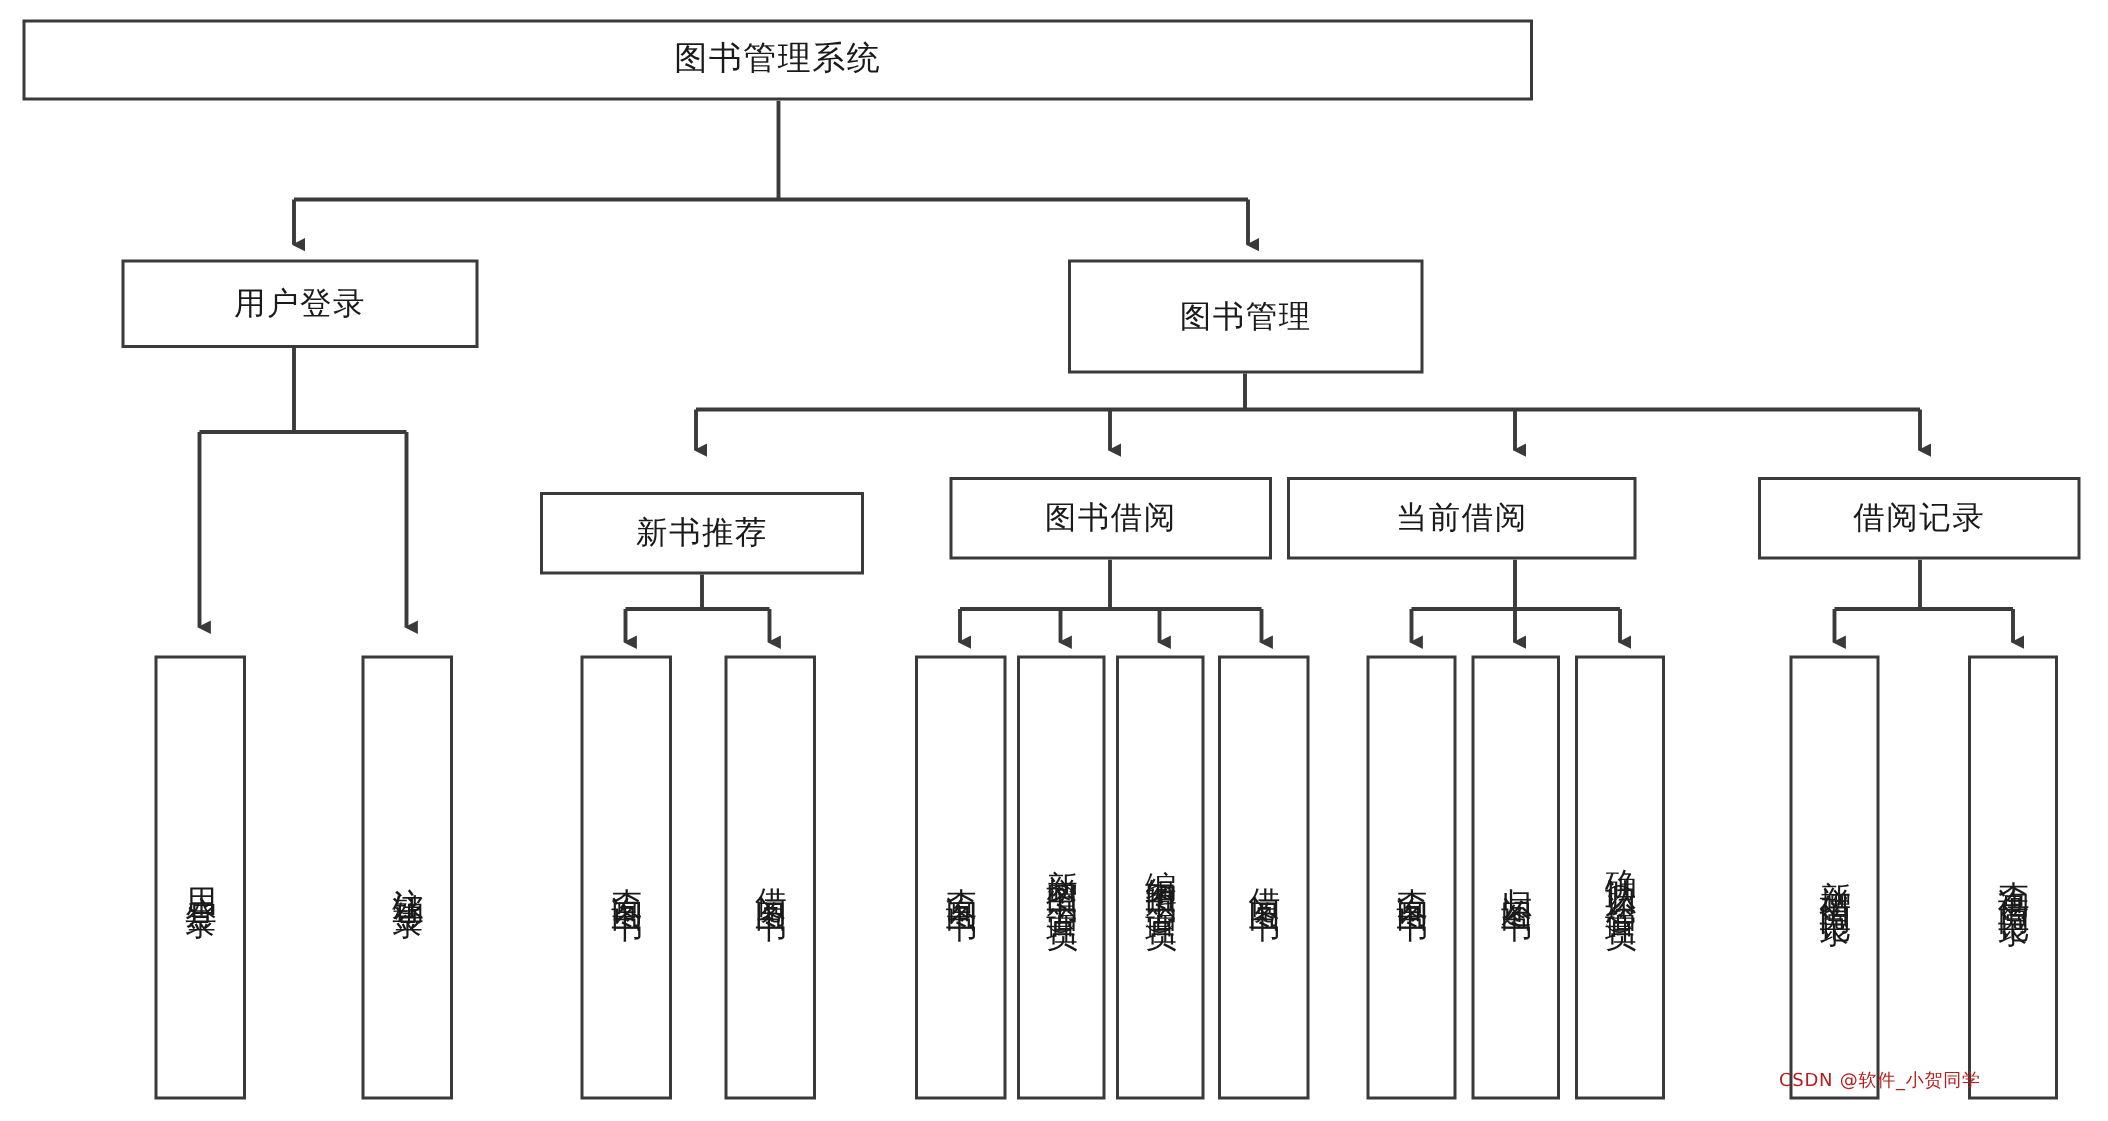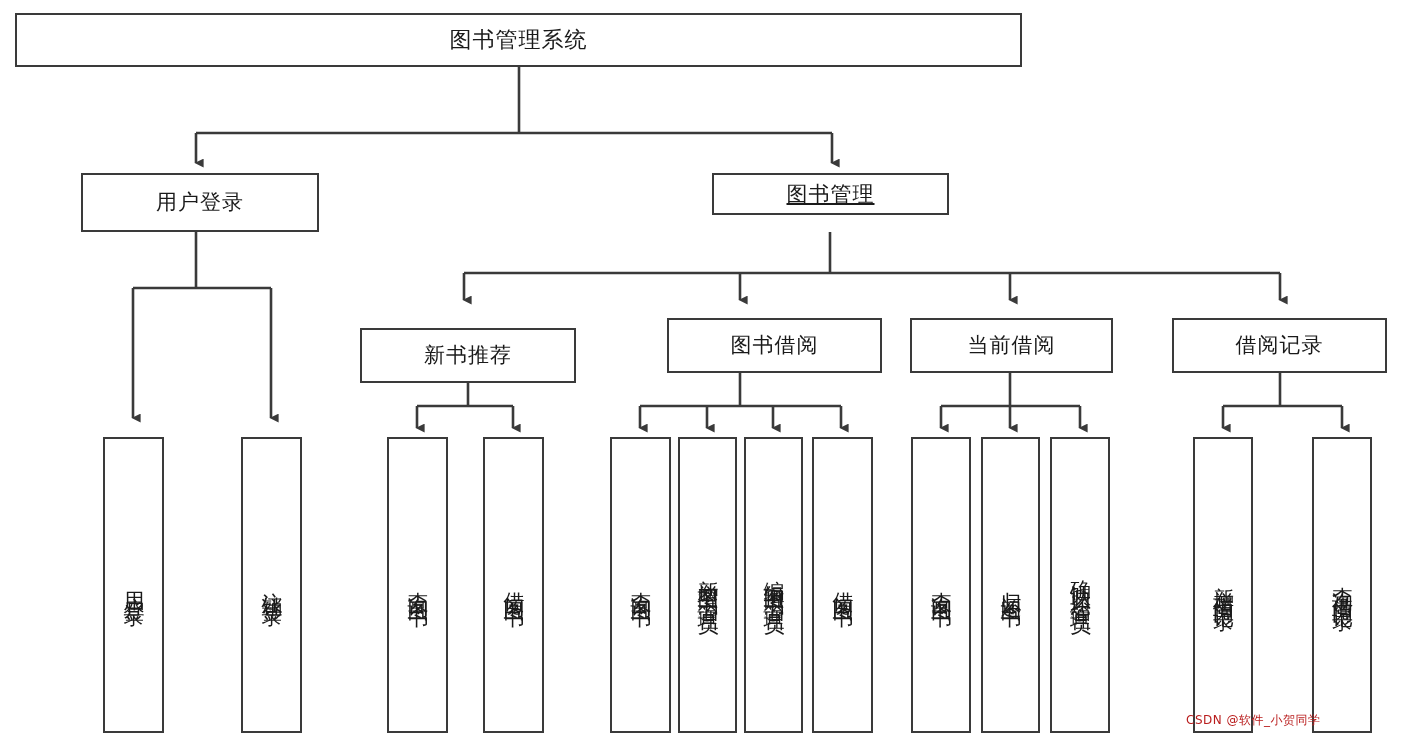--- a/index.html
+++ b/index.html
@@ -119,31 +119,31 @@
     </g>
   </svg>
 
   <div class="node h root" style="left:15px; top:13px; width:1007px; height:54px;text-align:right;">
     <span>图书管理系统</span>
   </div>
 
   <div class="node h" style="left:81px; top:173px; width:238px; height:59px;">
     <span>用户登录</span>
   </div>
-  <div class="node h" style="left:712px; top:173px; width:237px; height:42px;text-decoration:underline;">
+  <div class="node h" style="left:712px; top:173px; width:237px; height:76px;">
     <span>图书管理</span>
   </div>
 
   <div class="node h" style="left:360px; top:328px; width:216px; height:55px;">
     <span>新书推荐</span>
   </div>
-  <div class="node h" style="left:633px; top:318px; width:215px; height:55px;margin-left:34px;">
+  <div class="node h" style="left:633px; top:318px; width:215px; height:55px;">
     <span>图书借阅</span>
   </div>
-  <div class="node h" style="left:910px; top:318px; width:203px; height:55px;">
+  <div class="node h" style="left:858px; top:318px; width:233px; height:55px;">
     <span>当前借阅</span>
   </div>
   <div class="node h" style="left:1172px; top:318px; width:215px; height:55px;text-align:right;">
     <span>借阅记录</span>
   </div>
 
   <div class="node v" style="left:103px; top:437px; width:61px; height:296px;">
     <span class="vtext">用户登录</span>
   </div>
   <div class="node v" style="left:241px; top:437px; width:61px; height:296px;">

